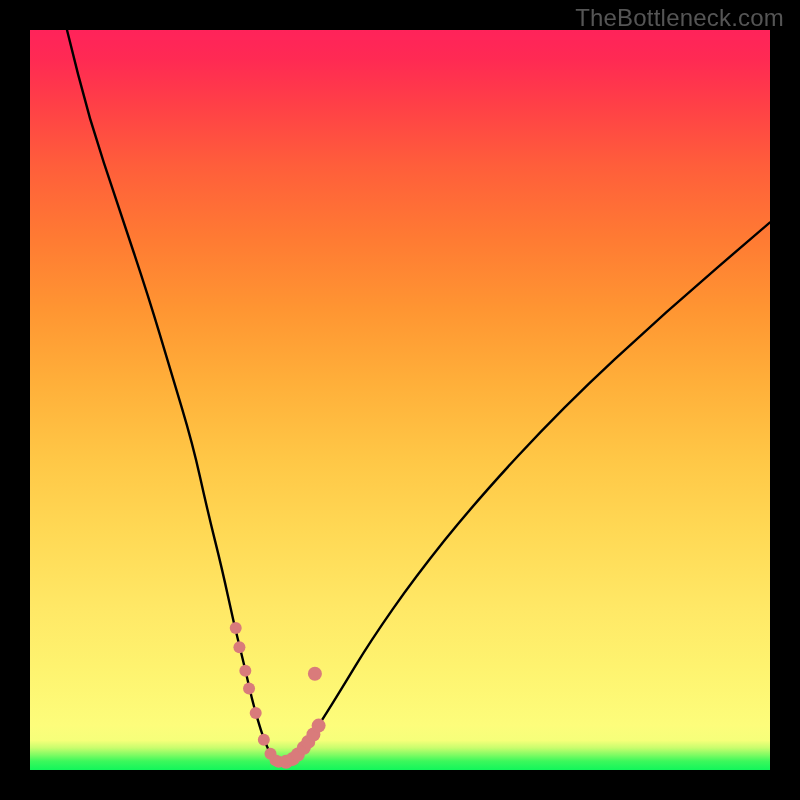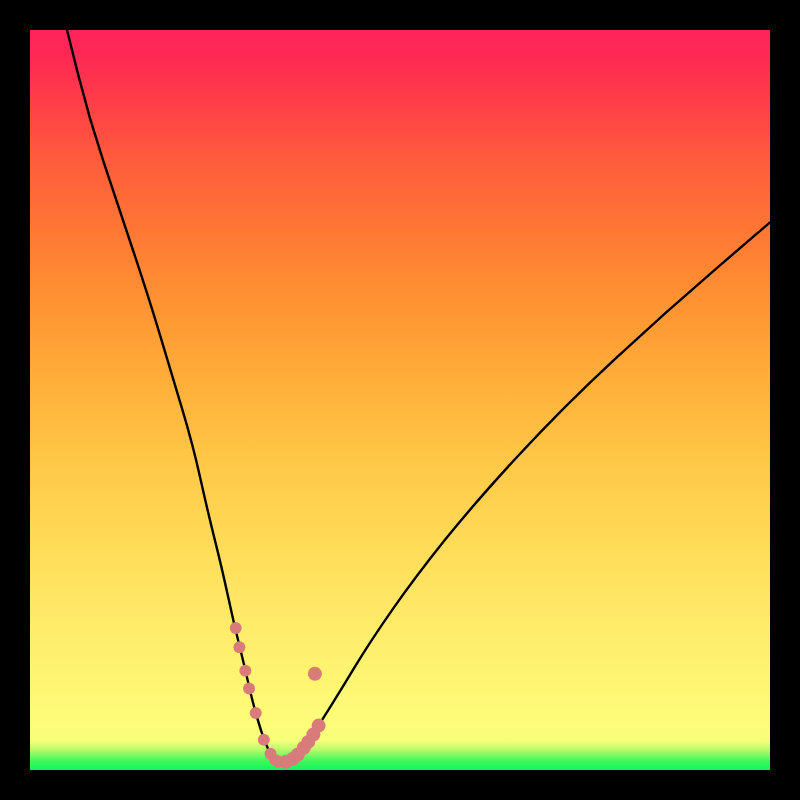--- a/index.html
+++ b/index.html
@@ -72,20 +72,21 @@
     height: 740px;
     z-index: 6;
     overflow: visible;
   }
 </style>
 </head>
 <body>
 
 <div class="frame">
 
+  <div class="watermark">TheBottleneck.com</div>
 
   <div class="plot-area"></div>
 
   <svg class="curves" viewBox="0 0 740 740" preserveAspectRatio="none">
     <path id="curve-path" fill="none" stroke="#000000" stroke-width="2.4" stroke-linecap="round" stroke-linejoin="round" d="M 37.00 0.00 Q 37.00 0.00 48.10 44.40 Q 59.20 88.80 74.00 133.20 Q 88.80 177.60 103.60 222.00 Q 118.40 266.40 129.50 303.40 Q 140.60 340.40 151.70 377.40 Q 162.80 414.40 170.20 447.70 Q 177.60 481.00 185.00 510.60 Q 192.40 540.20 197.95 566.10 Q 203.50 592.00 209.05 614.20 Q 214.60 636.40 218.30 653.05 Q 222.00 669.70 225.70 682.65 Q 229.40 695.60 232.36 704.48 Q 235.32 713.36 238.28 719.28 Q 241.24 725.20 244.20 728.16 Q 247.16 731.12 250.12 731.86 Q 253.08 732.60 256.04 731.86 Q 259.00 731.12 263.44 727.79 Q 267.88 724.46 272.69 718.54 Q 277.50 712.62 284.90 701.15 Q 292.30 689.68 301.55 674.88 Q 310.80 660.08 325.60 635.66 Q 340.40 611.24 362.60 579.42 Q 384.80 547.60 414.40 510.60 Q 444.00 473.60 488.40 425.50 Q 532.80 377.40 584.60 329.30 Q 636.40 281.20 688.20 236.80 T 740.00 192.40"></path>
   </svg>
 
   <svg class="markers" viewBox="0 0 740 740" preserveAspectRatio="none">
     <g id="marker-group">
         <circle cx="205.72" cy="597.92" r="6" fill="#d97b7b"></circle>

